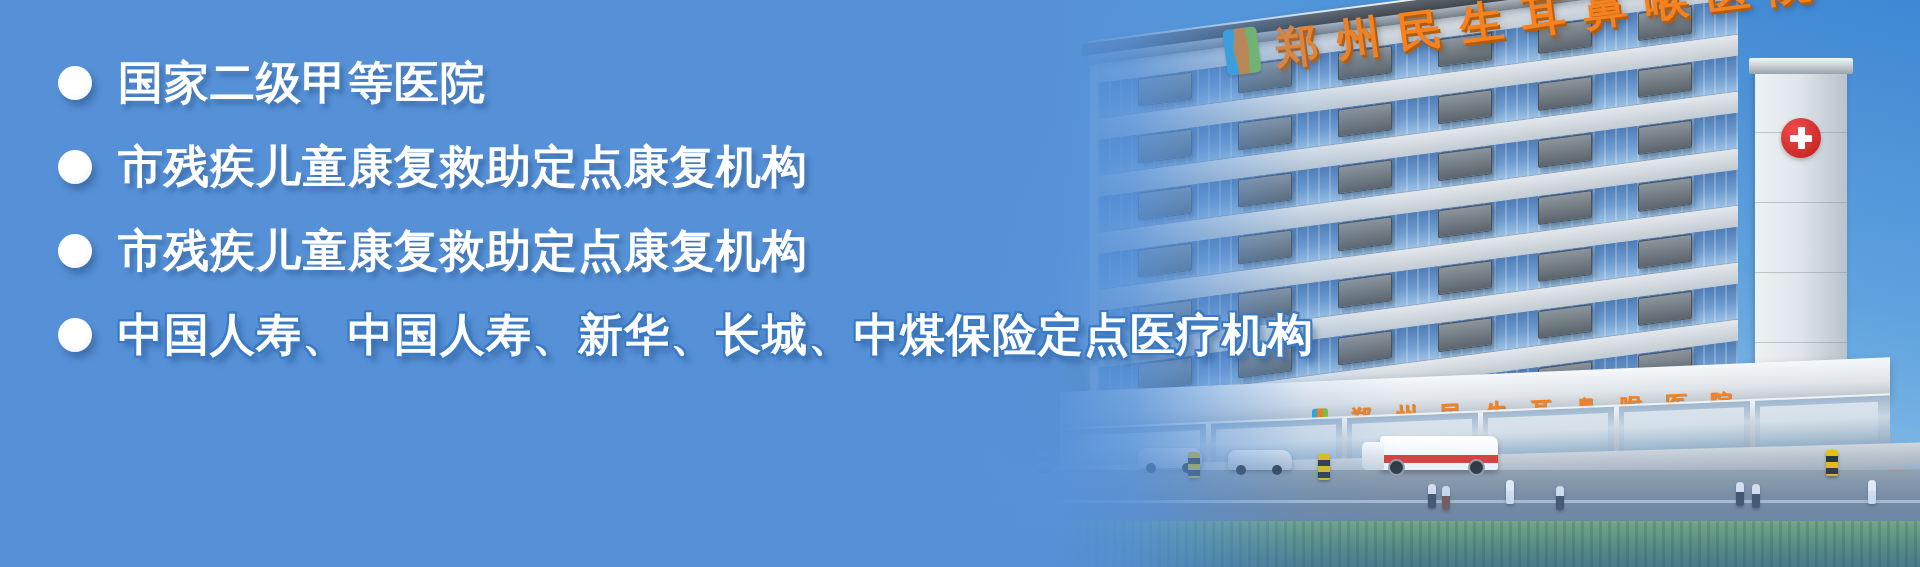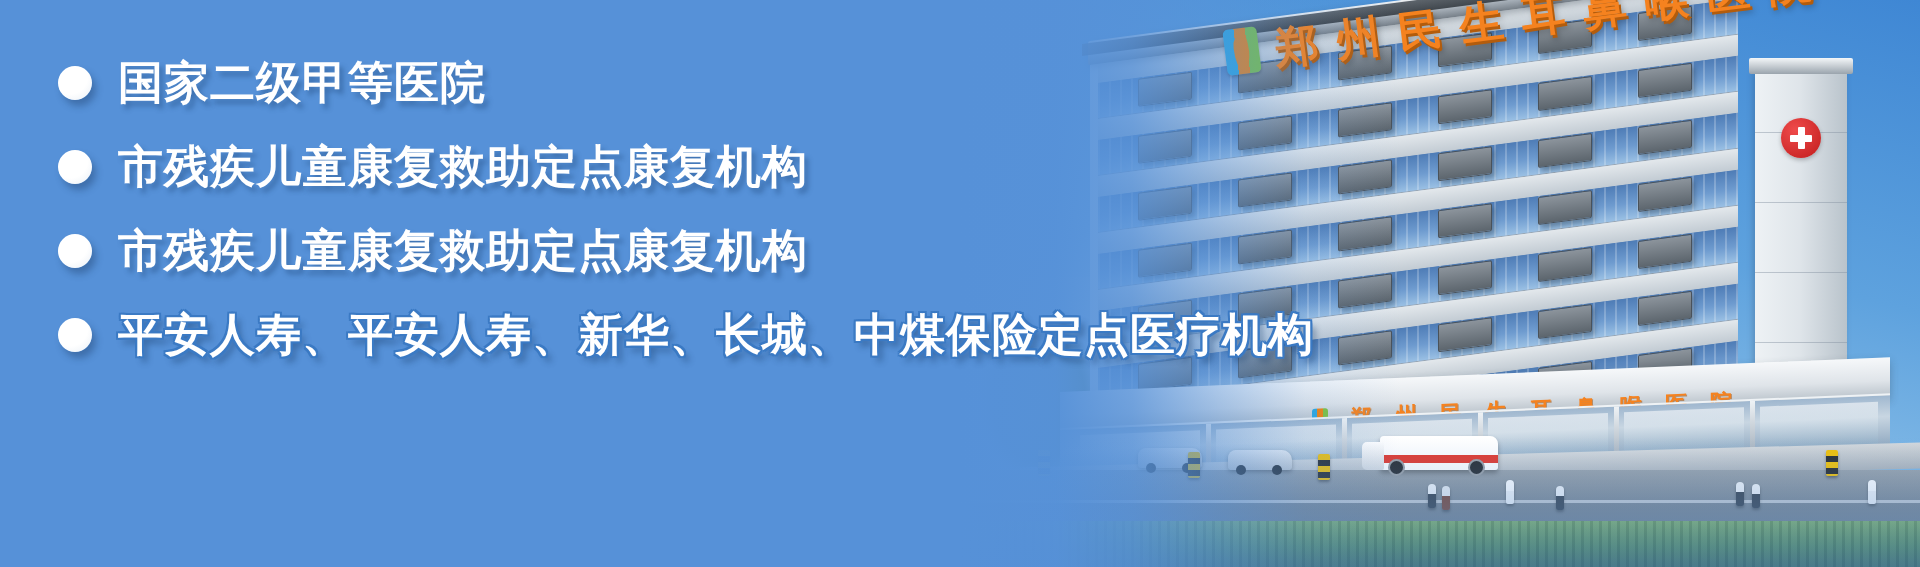--- a/index.html
+++ b/index.html
@@ -505,18 +505,18 @@
       <span class="txt">市残疾儿童康复救助定点康复机构</span>
     </div>
 
     <div class="row">
       <span class="bullet"></span>
       <span class="txt">市残疾儿童康复救助定点康复机构</span>
     </div>
 
     <div class="row">
       <span class="bullet"></span>
-      <span class="txt outlined">平安人寿、平安人寿、新华、长城、中煤保险定点医疗机构</span>
+      <span class="txt outlined">中国人寿、中国人寿、新华、长城、中煤保险定点医疗机构</span>
     </div>
 
   </div>
 
 </div>
 
 </body></html>

